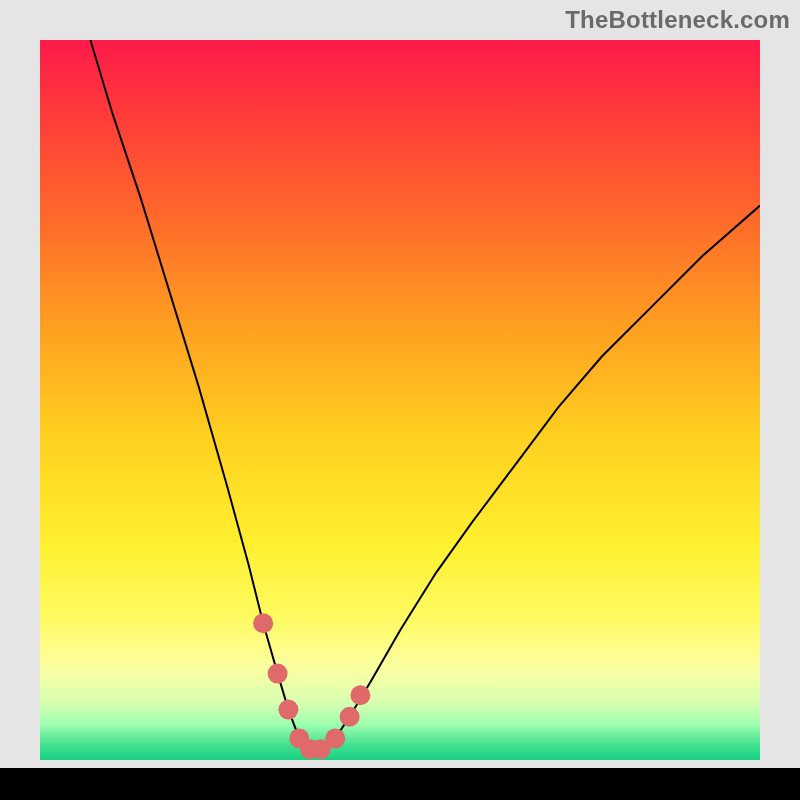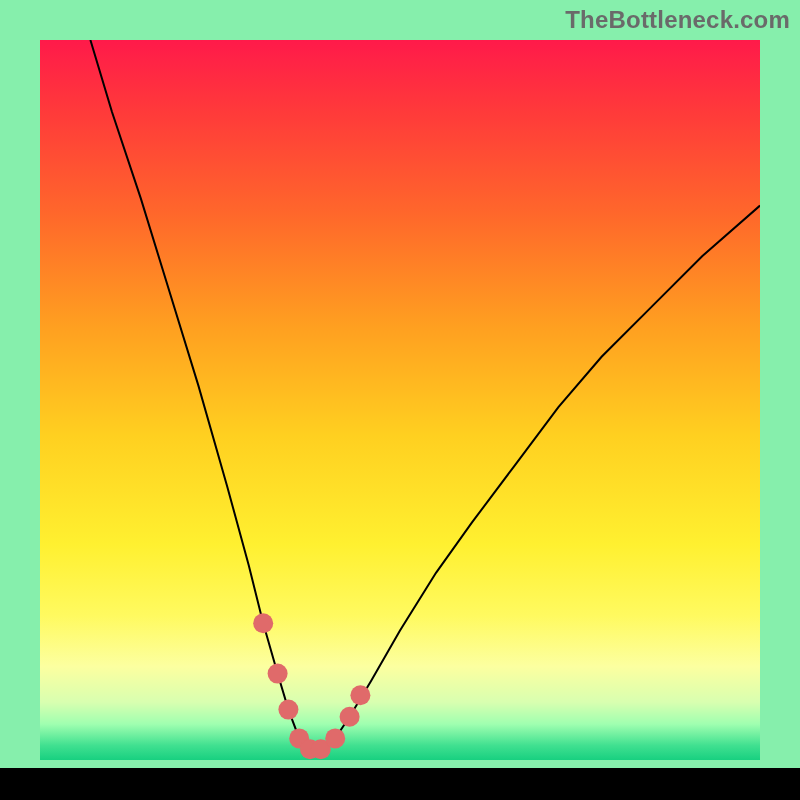--- a/index.html
+++ b/index.html
@@ -7,21 +7,21 @@
     padding: 0;
     width: 800px;
     height: 800px;
     background: #000000;
     overflow: hidden;
   }
   .frame {
     position: relative;
     width: 800px;
     height: 768px;
-    background: #86efac;
+    background: #e5e5e5;
   }
   .plot-area {
     position: absolute;
     left: 40px;
     top: 40px;
     width: 720px;
     height: 720px;
     background: linear-gradient(to bottom,
       #ff1a4a 0%,
       #ff3a3a 10%,

